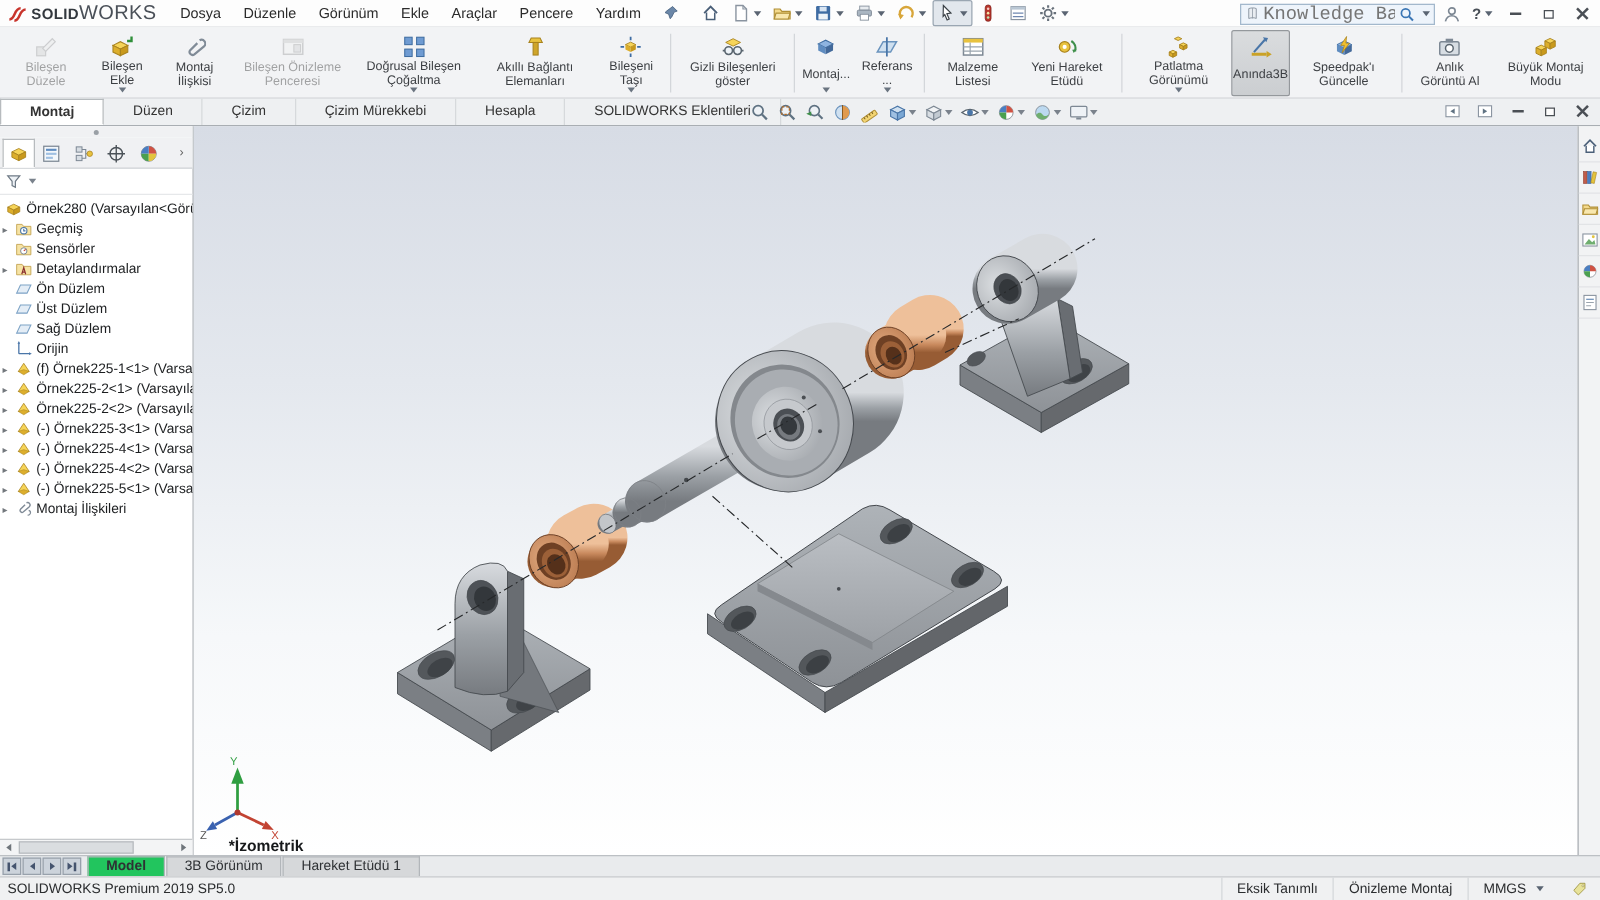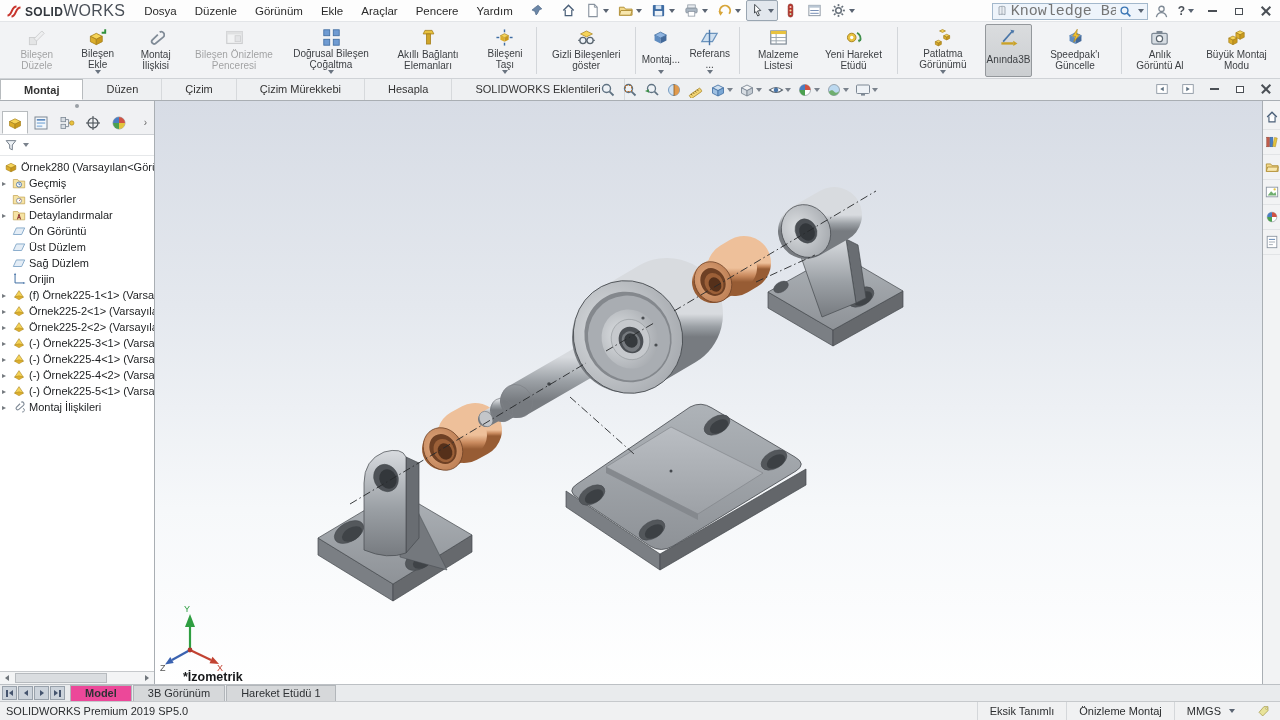--- a/index.html
+++ b/index.html
@@ -94,21 +94,21 @@
 
 
 .doctabs{position:absolute;left:0;right:0;bottom:19px;height:17px;background:#e9ebed;border-top:1px solid #bcc0c4;display:flex;align-items:flex-end}
 .nav-cluster{display:flex;gap:1px;margin:0 5px 1px 2px}
 .nav-btn{width:15px;height:14px;background:#ccd3db;border:1px solid #98a1ab;display:flex;align-items:center;justify-content:center;gap:1px}
 .nav-btn i{width:0;height:0;border-top:3px solid transparent;border-bottom:3px solid transparent;display:block}
 .nav-btn .tl{border-right:4px solid #45546e}
 .nav-btn .tr{border-left:4px solid #45546e}
 .nav-btn .bar{width:1.5px;height:7px;background:#45546e;display:block}
 .dtab{padding:0 14px;height:16px;line-height:15px;background:#d6d8da;border:1px solid #b2b6ba;border-bottom:none;margin-right:1px;font-size:11px;color:#2e3134}
-.dtab.active{background:#ec4899;font-weight:bold}
+.dtab.active{background:#22c55e;font-weight:bold}
 
 
 .statusbar{position:absolute;left:0;right:0;bottom:0;height:19px;background:#f0f1f2;border-top:1px solid #c6c9cc;display:flex;align-items:center;padding:0 6px;font-size:11px;color:#2b2d2f}
 .sb-left{flex:1}
 .sb-cell{padding:0 12px;border-left:1px solid #d4d7da;display:flex;align-items:center;height:100%}
 .sb-cell .caret{display:inline-block;margin-left:8px;border-top-color:#5a6472}
 .sb-tag{padding:0 4px 0 10px;display:flex;align-items:center}
 .sb-tag svg{width:13px;height:13px}
 </style>
 </head>
@@ -859,21 +859,21 @@
           <svg class="t-ico">
             <use href="#sym-annotations-folder-icon"></use>
           </svg>
           <span class="lbl">Detaylandırmalar</span>
         </div>
         <div class="trow">
           <span class="arr"></span>
           <svg class="t-ico">
             <use href="#sym-plane-icon"></use>
           </svg>
-          <span class="lbl">Ön Görüntü</span>
+          <span class="lbl">Ön Düzlem</span>
         </div>
         <div class="trow">
           <span class="arr"></span>
           <svg class="t-ico">
             <use href="#sym-plane-icon"></use>
           </svg>
           <span class="lbl">Üst Düzlem</span>
         </div>
         <div class="trow">
           <span class="arr"></span>

